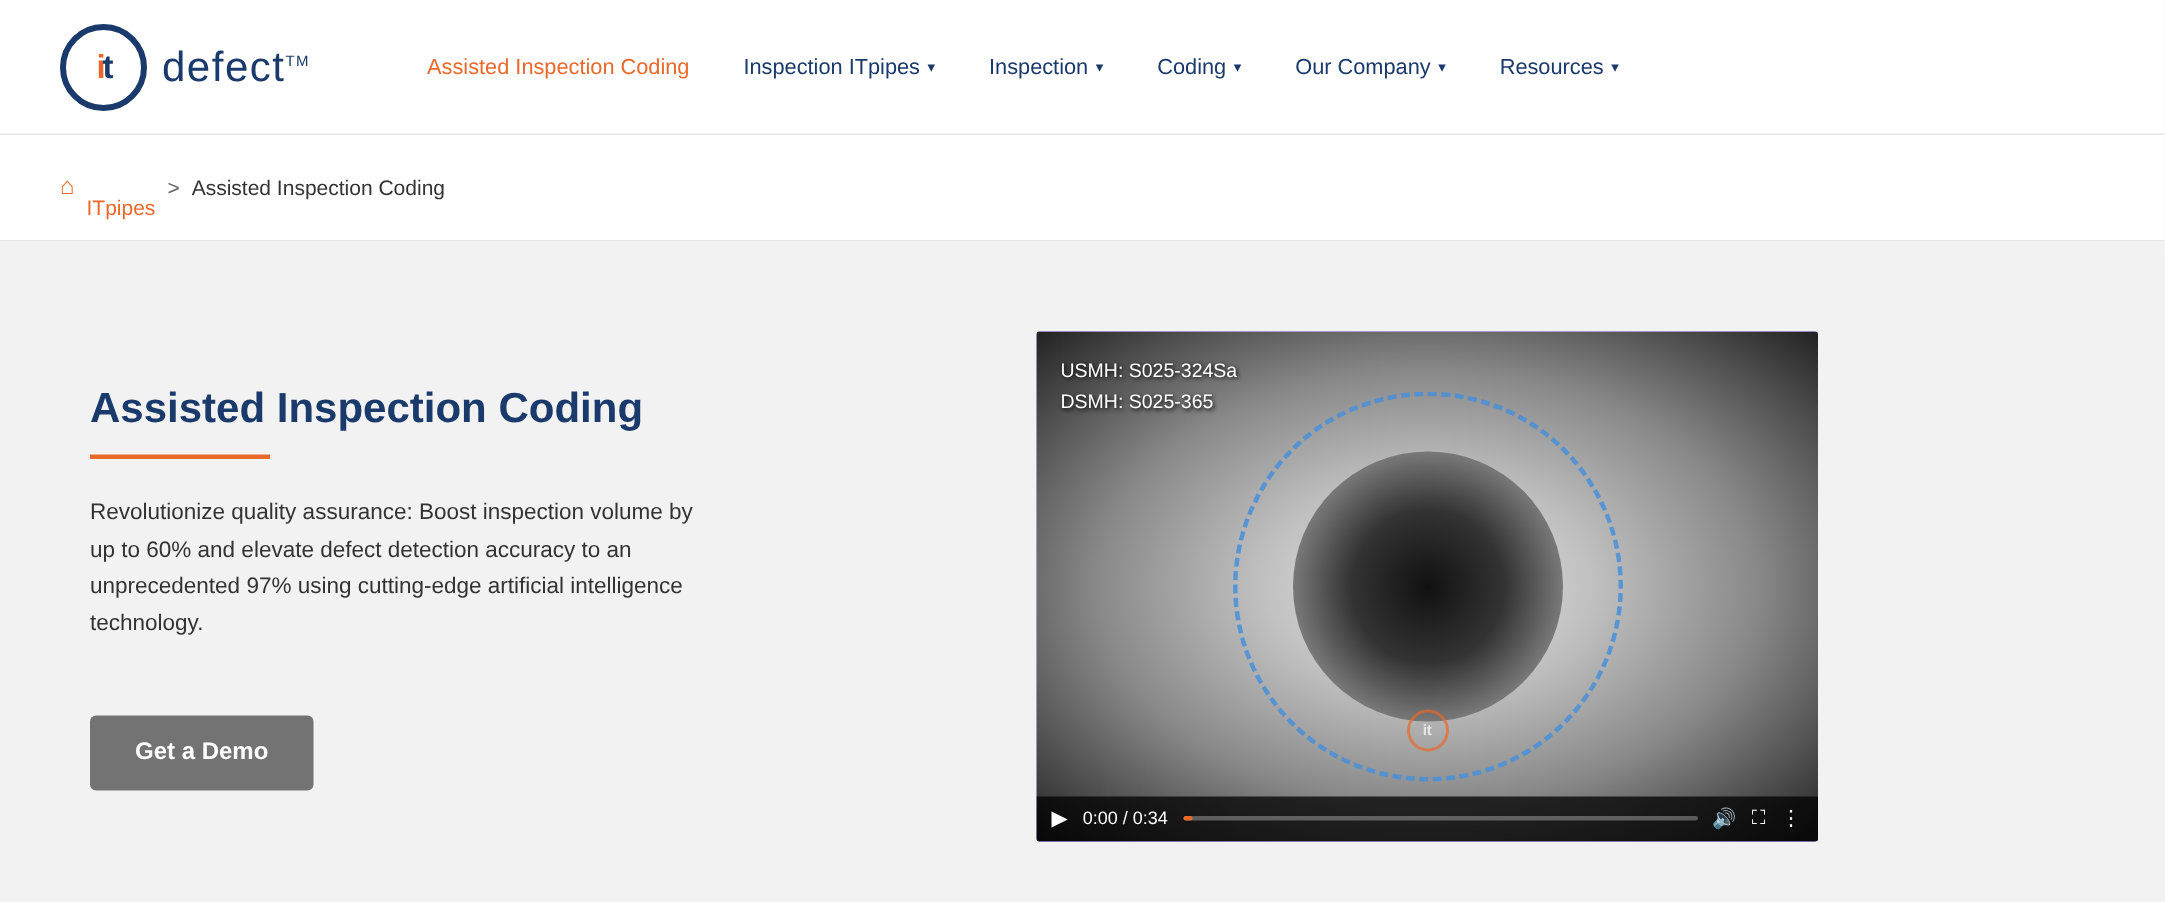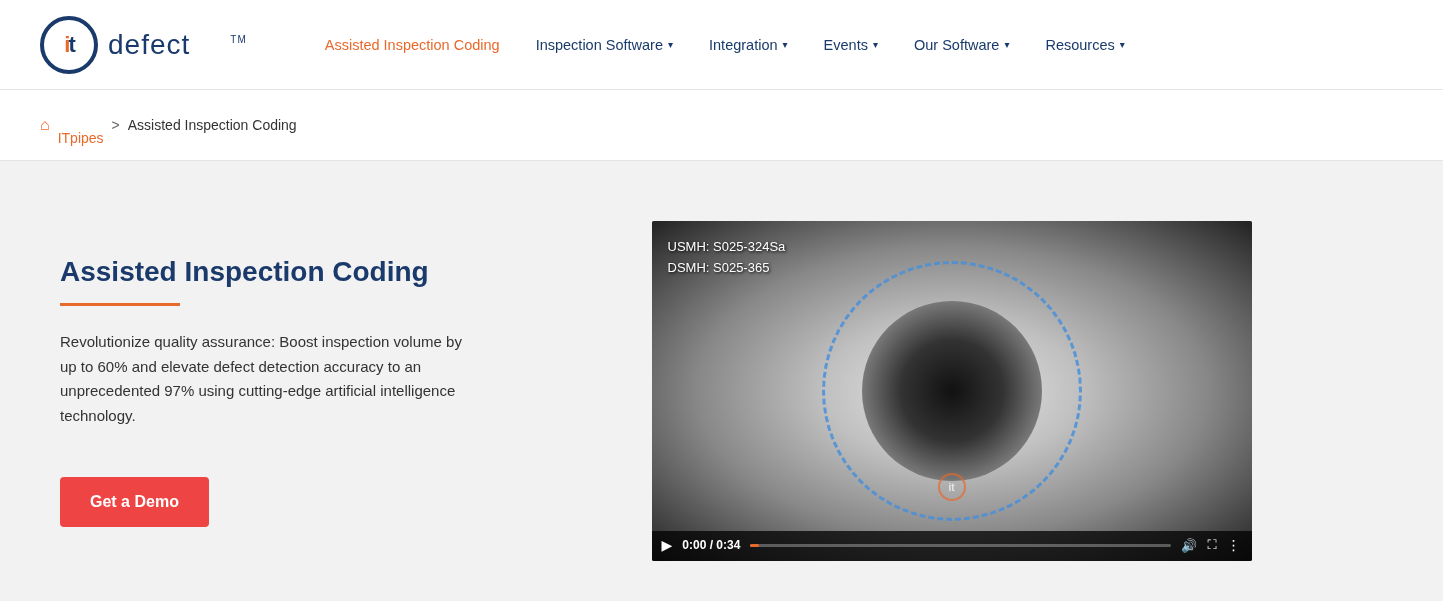--- a/index.html
+++ b/index.html
@@ -42,21 +42,20 @@
     .logo-text {
       font-size: 28px;
       font-weight: 400;
       color: #1a3a6b;
       letter-spacing: 1px;
     }
     .logo-tm {
       font-size: 10px;
       vertical-align: super;
       color: #1a3a6b;
-      margin-left: 40px;
     }
 
     
     .nav {
       display: flex;
       align-items: center;
       gap: 0;
       flex: 1;
     }
     .nav-item {
@@ -136,40 +135,40 @@
       background: #e8692a;
       margin-bottom: 24px;
     }
     .hero-desc {
       font-size: 15px;
       color: #333;
       line-height: 1.65;
       margin-bottom: 48px;
     }
     .demo-btn {
-      background: #ef4444;
+      background: #737373;
       color: #fff;
       border: none;
       border-radius: 4px;
       padding: 16px 30px;
       font-size: 16px;
       font-weight: 700;
       cursor: pointer;
       text-decoration: none;
       display: inline-block;
     }
 
     
     .hero-right {
       flex: 1;
       display: flex;
       justify-content: center;
     }
     .video-container {
-      width: 600px;
+      width: 521px;
       height: 340px;
       background: #8b5cf6;
       border-radius: 2px;
       position: relative;
       overflow: hidden;
     }
     .video-thumbnail {
       width: 100%;
       height: 100%;
       position: relative;
@@ -250,21 +249,20 @@
     }
     .vc-play {
       color: #fff;
       font-size: 14px;
       cursor: pointer;
     }
     .vc-time {
       color: #fff;
       font-size: 12px;
       white-space: nowrap;
-      font-weight: bold;
     }
     .vc-progress-bar {
       flex: 1;
       height: 3px;
       background: rgba(255,255,255,0.3);
       border-radius: 2px;
       position: relative;
     }
     .vc-progress-fill {
       height: 100%;
@@ -302,33 +300,33 @@
     <span class="logo-text">
       <span>defect</span><sup class="logo-tm">TM</sup>
     </span>
   </a>
 
   <nav class="nav">
     <a class="nav-item active" href="#">
       <span>Assisted Inspection Coding</span>
     </a>
     <a class="nav-item" href="#">
-      <span>Inspection Software</span>
-      <span class="chevron">▾</span>
-    </a>
-    <a class="nav-item" href="#">
-      <span>Integration</span>
-      <span class="chevron">▾</span>
-    </a>
-    <a class="nav-item" href="#">
-      <span>Events</span>
-      <span class="chevron">▾</span>
-    </a>
-    <a class="nav-item" href="#">
-      <span>Our Software</span>
+      <span>Inspection ITpipes</span>
+      <span class="chevron">▾</span>
+    </a>
+    <a class="nav-item" href="#">
+      <span>Inspection</span>
+      <span class="chevron">▾</span>
+    </a>
+    <a class="nav-item" href="#">
+      <span>Coding</span>
+      <span class="chevron">▾</span>
+    </a>
+    <a class="nav-item" href="#">
+      <span>Our Company</span>
       <span class="chevron">▾</span>
     </a>
     <a class="nav-item" href="#">
       <span>Resources</span>
       <span class="chevron">▾</span>
     </a>
   </nav>
 </header>
 
 <div class="breadcrumb-bar">

